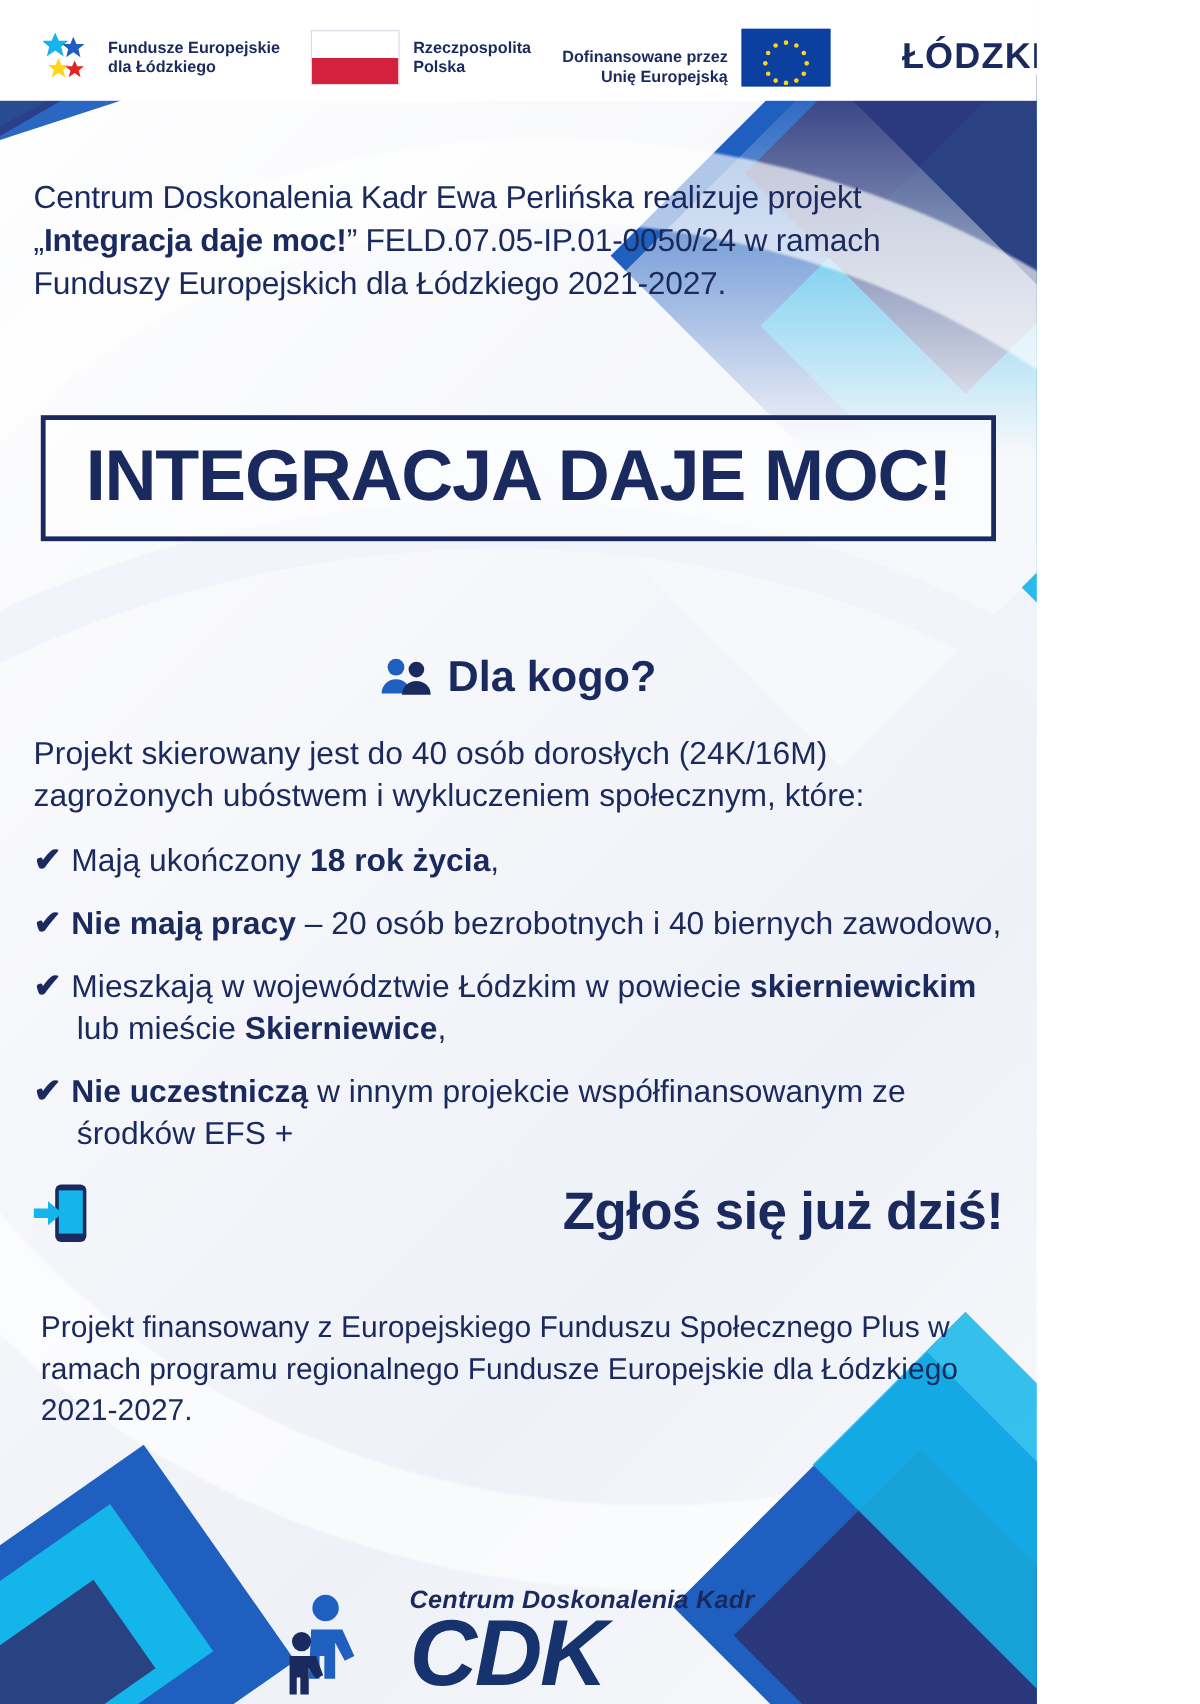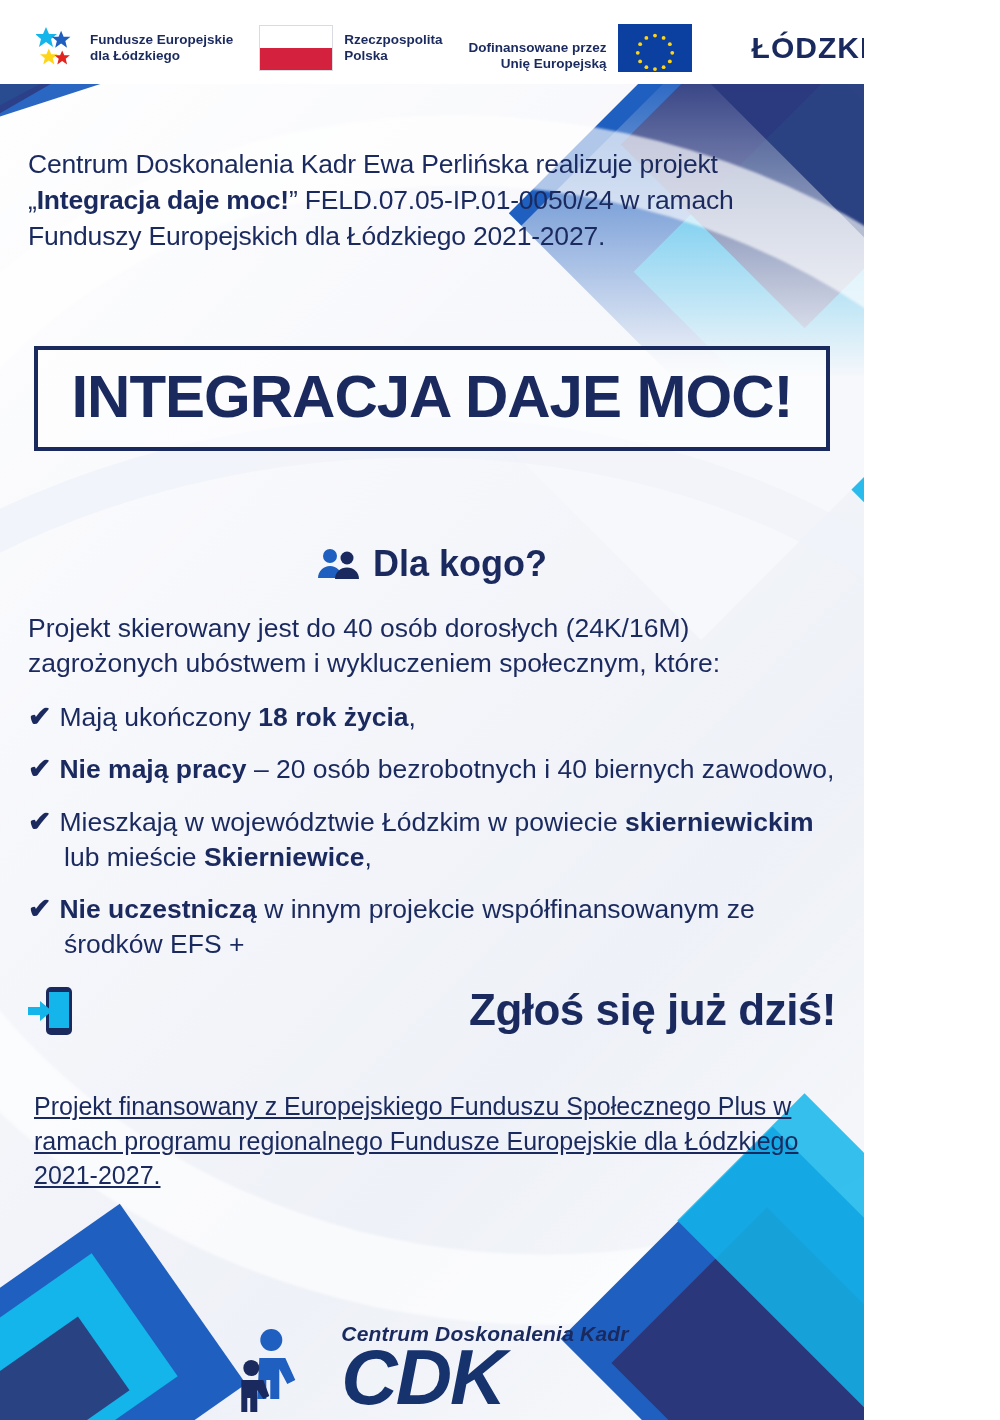--- a/index.html
+++ b/index.html
@@ -239,21 +239,20 @@
   .phone-icon { width: 46px; height: 54px; }
   .cta-text {
     font-size: 44px; font-weight: bold; color: #1b2a5e; letter-spacing: -0.5px;
   }
 
   .closing {
     margin: 52px 0 0 6px;
     font-size: 25px;
     line-height: 1.38;
     color: #1b2a5e;
-    text-decoration: underline;
   }
   .tags { margin: 28px 0 0 12px; font-size: 25px; line-height: 1.42; color: #1b2a5e; }
 
   
   .cdk {
     position: absolute; z-index: 7;
     left: 50%; transform: translateX(-50%);
     bottom: 6px;
     display: flex; align-items: flex-end; gap: 10px; font-style: italic;
   }

